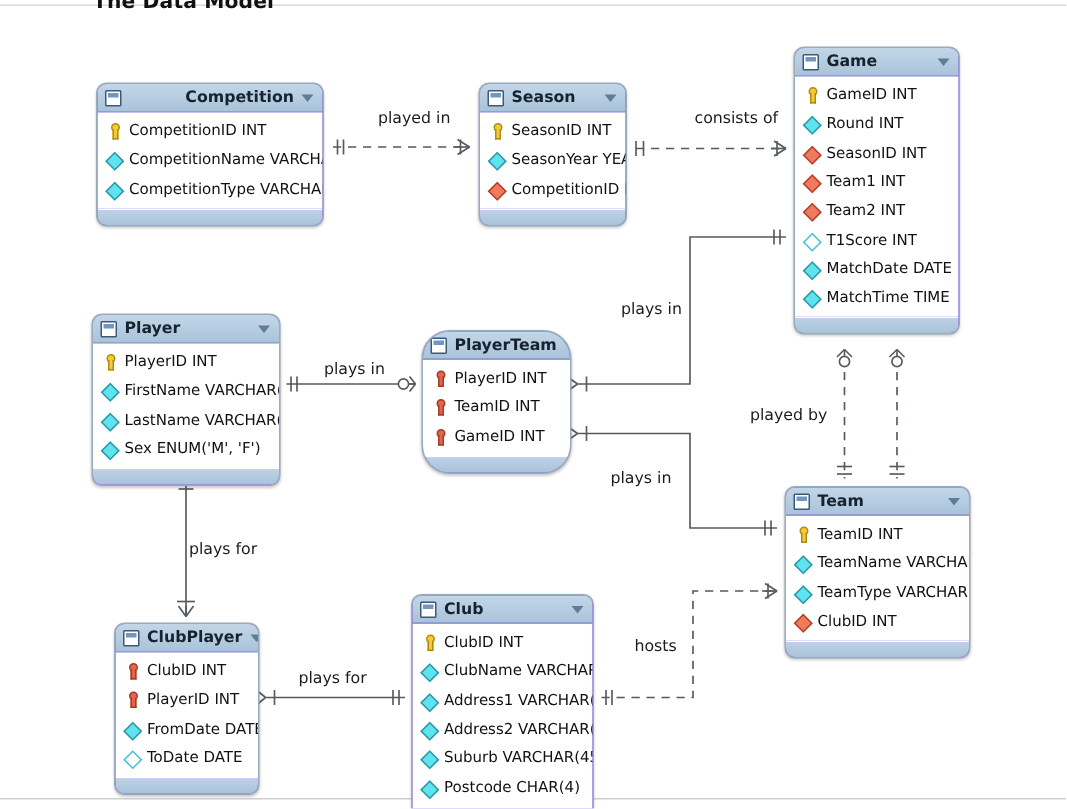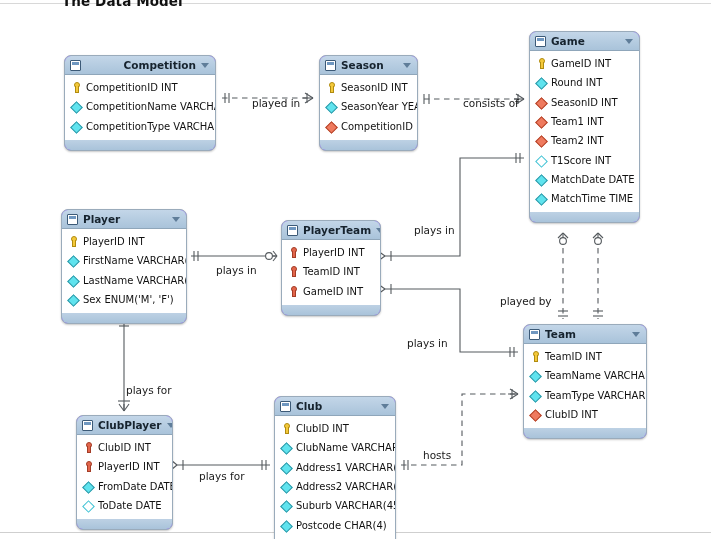--- a/index.html
+++ b/index.html
@@ -50,21 +50,20 @@
   }
   #wires .dash { stroke-dasharray: 5.5 4.5; }
   #wires circle { stroke: #555a5e; stroke-width: 1.1; fill: #ffffff; }
 
   .wire-label {
     position: absolute;
     font-size: 10.5px;
     color: #1a1a1a;
     white-space: nowrap;
     background: transparent;
-    margin-top: 24px;
   }
 
   
   .entity {
     position: absolute;
     background: #8b5cf6;
     border: 1px solid #9aabbb;
     border-radius: 7px;
     box-shadow: 0 1px 2px rgba(0,0,0,0.22);
     overflow: hidden;
@@ -442,21 +441,21 @@
           <span class="fname">LastName VARCHAR(45)</span>
         </div>
       <div class="field">
           <span class="glyph col"></span>
           <span class="fname">Sex ENUM('M', 'F')</span>
         </div>
     </div>
     <div class="ftr"></div>
   </div>
 
-  <div class="entity" style="left:281px; top:220px; width:100px;">
+  <div class="entity" style="left:281px; top:220px; width:100px;border-radius:19px;">
     <div class="hdr">
       <span class="tbl-icon"></span>
       <span class="tbl-name">PlayerTeam</span>
       <span class="caret"></span>
     </div>
     <div class="fields">
       <div class="field">
           <span class="glyph pkfk"></span>
           <span class="fname">PlayerID INT</span>
         </div>

